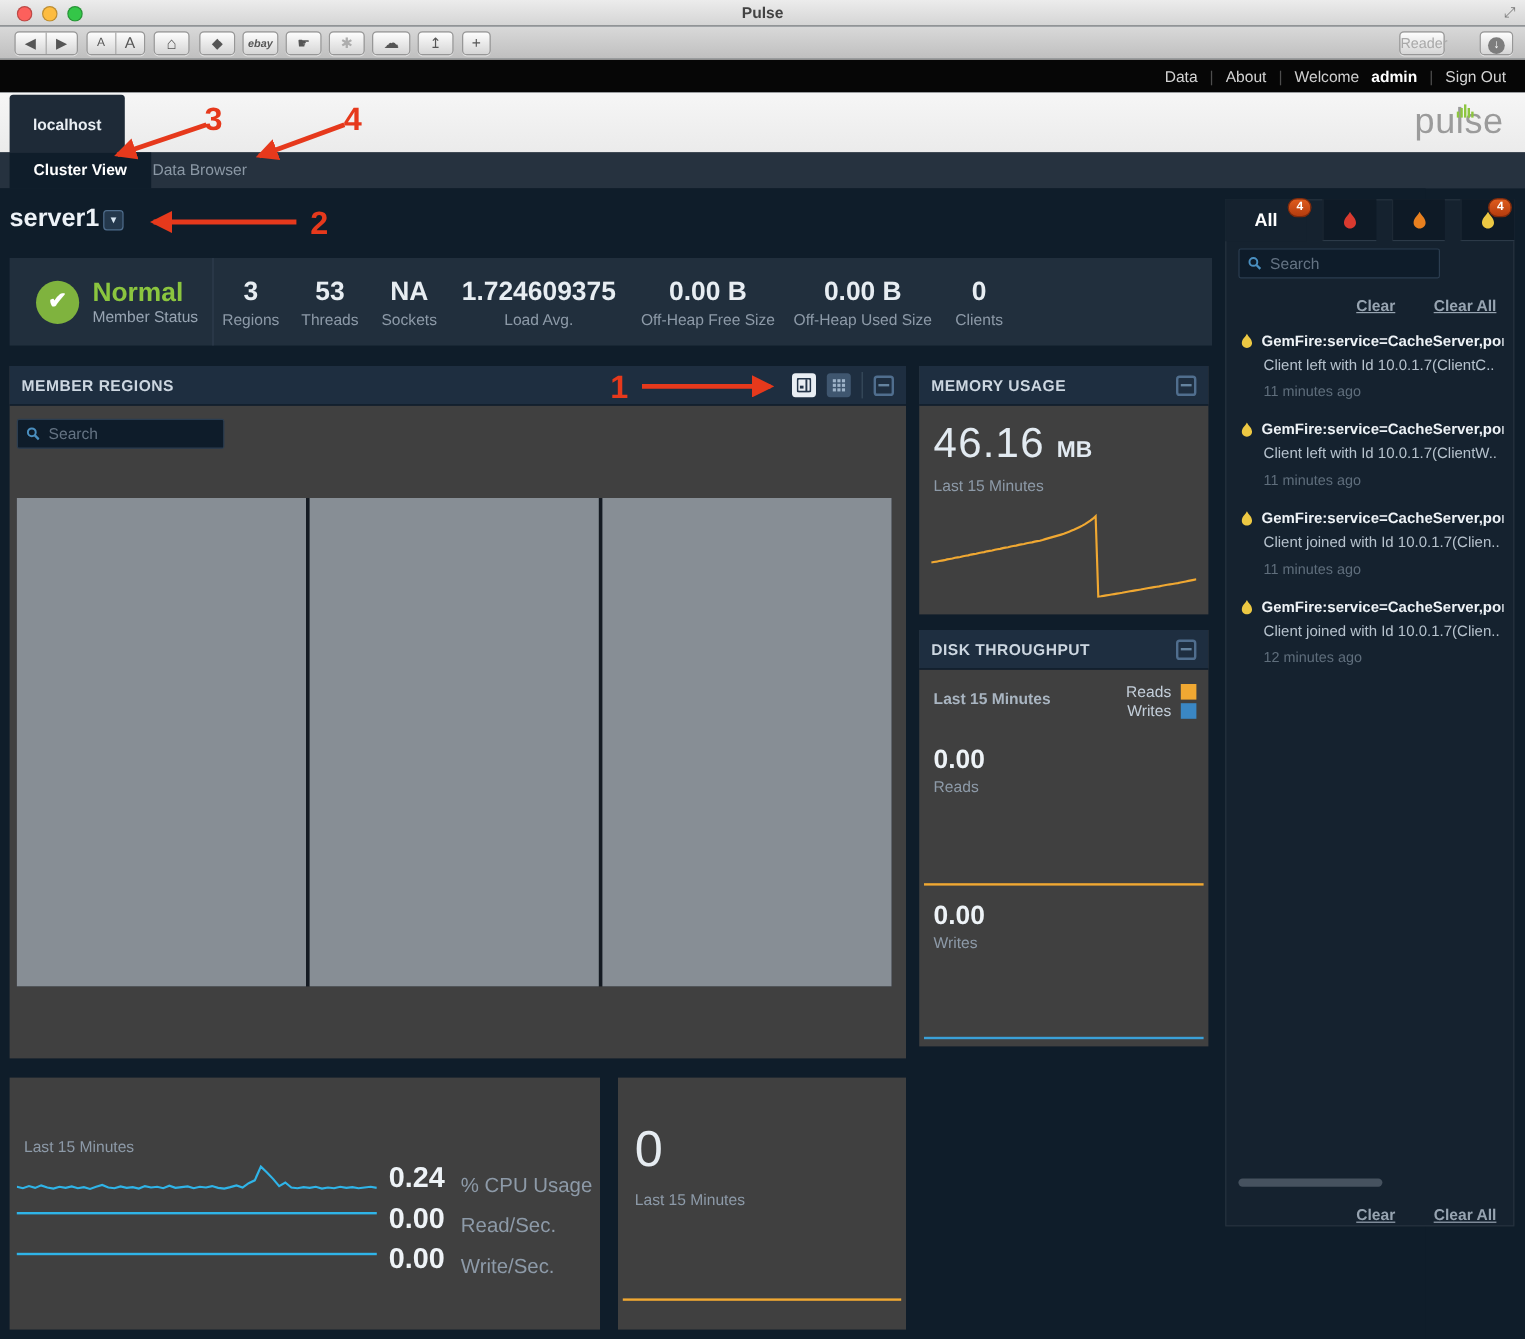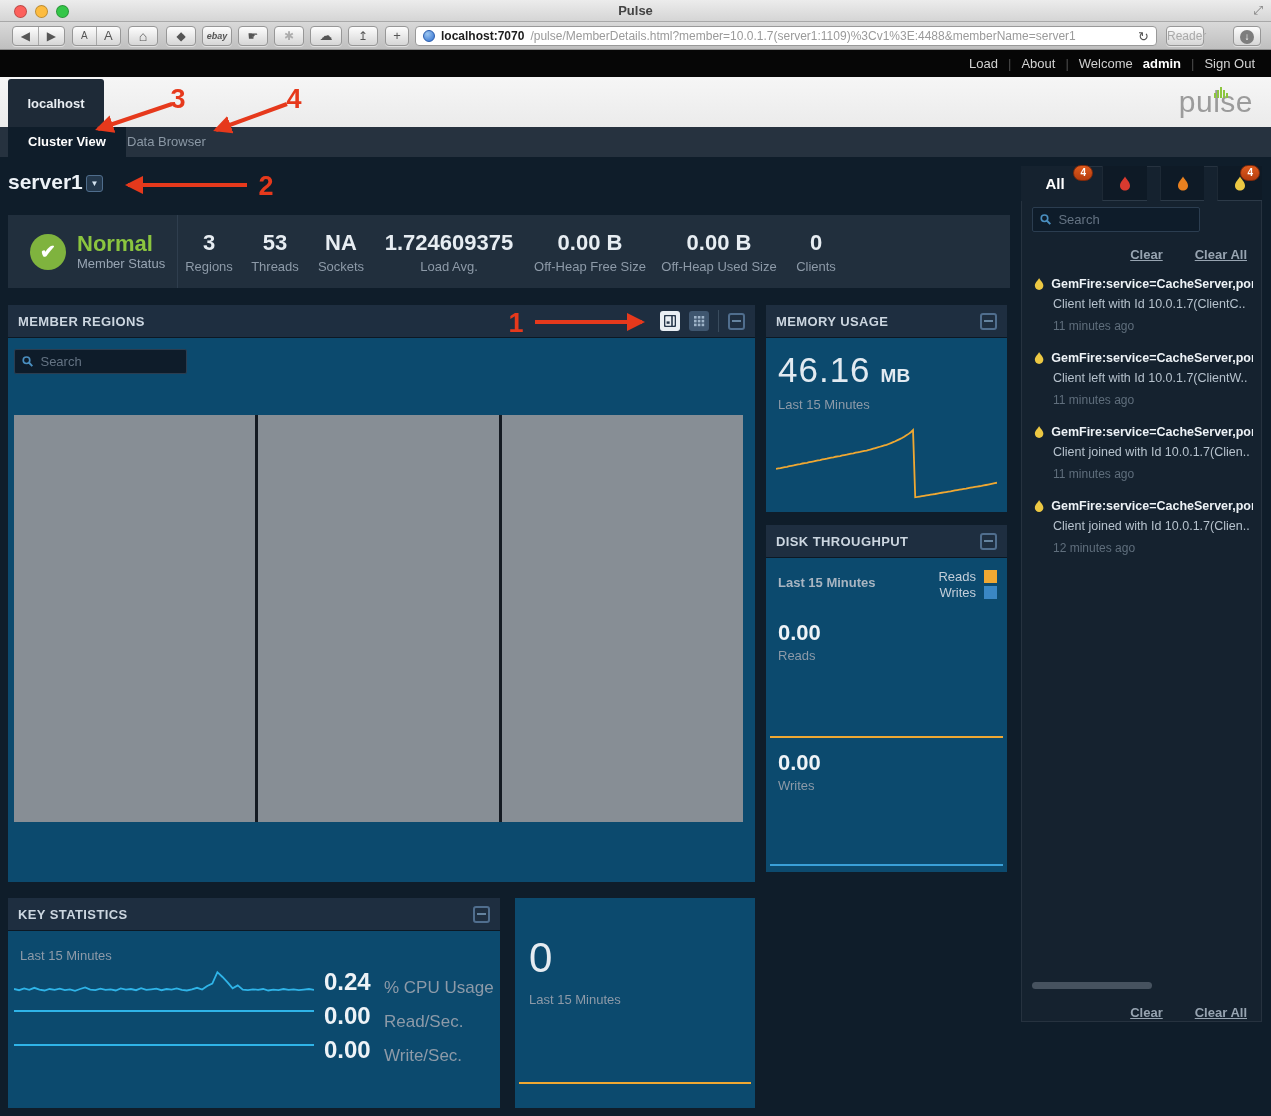--- a/index.html
+++ b/index.html
@@ -77,21 +77,21 @@
   .status-caption { font-size:13px; color:#98a5b3; }
   .stat { position:absolute; top:15px; text-align:center; }
   .stat .v { font-size:22px; font-weight:bold; color:#e7edf2; line-height:26px; white-space:nowrap; }
   .stat .l { font-size:13px; color:#8d9aa8; margin-top:3px; white-space:nowrap; }
   .stat:nth-child(2){ left:171px; width:60px; } .stat:nth-child(3){ left:237px; width:60px; }
   .stat:nth-child(4){ left:303px; width:60px; } .stat:nth-child(5){ left:361px; width:160px; }
   .stat:nth-child(6){ left:512px; width:140px; } .stat:nth-child(7){ left:641px; width:140px; }
   .stat:nth-child(8){ left:778px; width:60px; }
 
   
-  .panel { position:absolute; background:#0c4a6e; }
+  .panel { position:absolute; background:#404040; }
   .panel-header { position:absolute; left:0; top:0; right:0; height:33px; background:#1e2e40;
     border-bottom:1px solid #0c1824; display:flex; align-items:center; padding:0 10px; }
   .panel-title { font-size:13px; font-weight:bold; color:#ccd6e0; letter-spacing:.4px; }
   .hdr-right { margin-left:auto; display:flex; align-items:center; gap:9px; }
   .collapse-btn { width:17px; height:17px; border:2px solid #506e8e; border-radius:3px; position:relative; cursor:pointer; }
   .collapse-btn::after { content:""; position:absolute; left:2px; right:2px; top:5px; height:2px; background:#64839f; }
   .view-icon { width:20px; height:20px; border-radius:3px; display:flex; align-items:center; justify-content:center; cursor:pointer; }
   .view-icon.active { background:#e9eef3; }
   .view-icon.idle { background:#3f566f; }
   .icon-sep { width:1px; height:22px; background:#3a4c5e; }
@@ -196,32 +196,26 @@
     <span style="font-size:13px;width:24px;">A</span>
   </div>
   <div class="tb-btn" style="left:128px;width:30px;font-size:14px;">⌂</div>
   <div class="tb-btn" style="left:166px;width:30px;">◆</div>
   <div class="tb-btn ebay-txt" style="left:202px;width:30px;">ebay</div>
   <div class="tb-btn" style="left:238px;width:30px;">☛</div>
   <div class="tb-btn grayed" style="left:274px;width:30px;">✱</div>
   <div class="tb-btn" style="left:310px;width:32px;font-size:13px;">☁</div>
   <div class="tb-btn" style="left:348px;width:30px;">↥</div>
   <div class="tb-btn" style="left:385px;width:24px;font-size:13px;">+</div>
-  <div class="url-field">
-    <span class="favicon"></span>
-    <span class="url-host">localhost:7070</span>
-    <span class="url-path">/pulse/MemberDetails.html?member=10.0.1.7(server1:1109)%3Cv1%3E:4488&amp;memberName=server1</span>
-    <span class="reload-icon">↻</span>
-  </div>
   <div class="tb-btn reader-btn">Reader</div>
   <div class="tb-btn dl-btn"><span class="dl-circ">↓</span></div>
 </div>
 
 <div class="utilitybar">
-  <a>Load</a>
+  <a>Data</a>
   <span class="u-sep">|</span>
   <a>About</a>
   <span class="u-sep">|</span>
   <span>Welcome</span>
   <span class="u-admin">admin</span>
   <span class="u-sep">|</span>
   <a>Sign Out</a>
 </div>
 
 <div class="brandheader">
@@ -371,26 +365,20 @@
     </div>
     <div class="flatline" id="dt-line-reads" style="background: rgb(240, 168, 50);"></div>
     <div class="throughput-val" id="dt-writes">
       <div class="n">0.00</div>
       <div class="l">Writes</div>
     </div>
     <div class="flatline" id="dt-line-writes" style="background: rgb(58, 160, 216);"></div>
   </div>
 
   <div class="panel" id="key-stats">
-    <div class="panel-header">
-      <span class="panel-title">KEY STATISTICS</span>
-      <span class="hdr-right">
-          <span class="collapse-btn"></span>
-        </span>
-    </div>
     <div class="cap" id="ks-cap">Last 15 Minutes</div>
     <svg class="ks-line-svg" id="ks-spark" viewBox="0 0 100 100" preserveAspectRatio="none">
         <polyline points="0.00,70 1.69,74 3.39,68 5.08,73 6.78,66 8.47,72 10.17,75 11.86,70 13.56,73 15.25,69 16.95,74 18.64,71 20.34,76 22.03,70 23.73,65 25.42,72 27.12,74 28.81,69 30.51,73 32.20,71 33.90,75 35.59,68 37.29,72 38.98,70 40.68,74 42.37,67 44.07,73 45.76,71 47.46,69 49.15,74 50.85,70 52.54,72 54.24,68 55.93,73 57.63,75 59.32,71 61.02,66 62.71,72 64.41,60 66.10,52 67.80,14 69.49,30 71.19,48 72.88,68 74.58,58 76.27,72 77.97,74 79.66,71 81.36,73 83.05,70 84.75,75 86.44,72 88.14,74 89.83,70 91.53,73 93.22,71 94.92,74 96.61,72 98.31,70 100.00,73" fill="none" stroke="#2fb4e8" stroke-width="1.8" vector-effect="non-scaling-stroke"></polyline>
       </svg>
     <div class="ks-val" id="ks-v1">0.24</div>
     <div class="ks-lab" id="ks-l1">% CPU Usage</div>
     <div class="ks-flat" id="ks-flat1" style="background: rgb(47, 180, 232);"></div>
     <div class="ks-val" id="ks-v2">0.00</div>
     <div class="ks-lab" id="ks-l2">Read/Sec.</div>
     <div class="ks-flat" id="ks-flat2" style="background: rgb(47, 180, 232);"></div>

